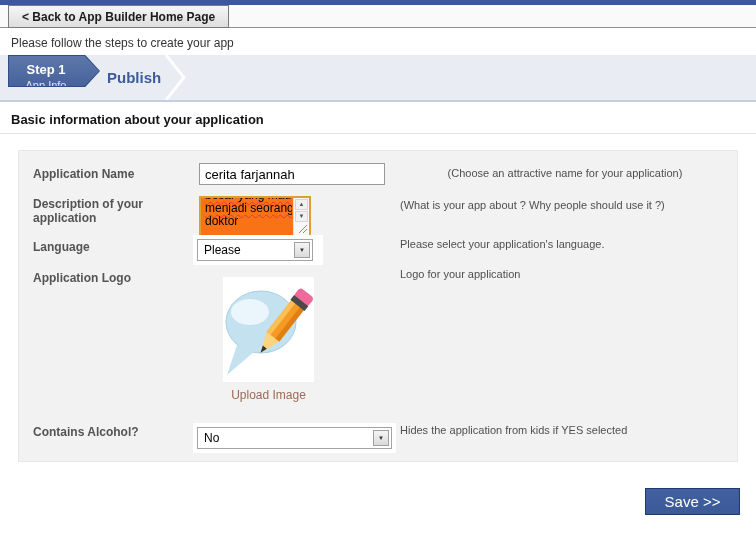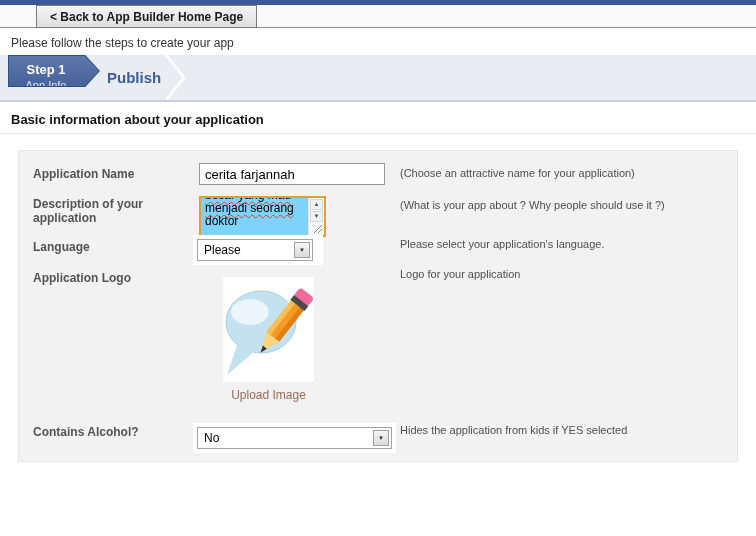--- a/index.html
+++ b/index.html
@@ -6,21 +6,21 @@
   .screen{position:relative;width:756px;height:536px;background:#fff;overflow:hidden;
           font-family:"Liberation Sans",sans-serif;color:#222;}
 
   
   .topbar{position:absolute;left:0;top:0;width:756px;height:5px;background:#3b5998;}
   .header-strip{position:absolute;left:0;top:5px;width:756px;height:23px;background:#fafafa;
                 border-bottom:1px solid #8f8f8f;box-sizing:border-box;}
   .back-btn{position:absolute;left:8px;top:5px;height:23px;padding:0 13px;
             background:linear-gradient(180deg,#f6f6f6,#dedede);
             border:1px solid #7a7a7a;font-family:inherit;font-size:12px;font-weight:bold;
-            color:#1b1b1b;cursor:pointer;box-sizing:border-box;margin-left:28px;}
+            color:#1b1b1b;cursor:pointer;box-sizing:border-box;}
   .instruction{position:absolute;left:11px;top:36px;font-size:12px;color:#333;}
 
   
   .tabbar{position:absolute;left:0;top:55px;width:756px;height:45px;background:#e9ecf3;
           border-bottom:2px solid #c6cfdf;box-sizing:content-box;}
   .tab-active-outer{position:absolute;left:8px;top:0;width:92px;height:32px;background:#2f4d87;
           clip-path:polygon(0 0,84% 0,100% 50%,84% 100%,0 100%);}
   .tab-active-inner{position:absolute;left:1px;top:1px;right:1px;bottom:1px;
           background:linear-gradient(180deg,#5d77aa,#46639b);
           clip-path:polygon(0 0,84% 0,100% 50%,84% 100%,0 100%);
@@ -37,21 +37,21 @@
   
   .panel{position:absolute;left:18px;top:150px;width:720px;height:312px;background:#f2f2f2;
          border:1px solid #e7e7e7;box-sizing:border-box;}
   .flabel{position:absolute;left:14px;width:160px;font-size:12px;font-weight:bold;color:#545454;line-height:14px;}
   .fhint{position:absolute;left:381px;font-size:11px;color:#4f4f4f;width:330px;line-height:13px;}
 
   .name-input{position:absolute;left:180px;top:12px;width:186px;height:22px;border:1px solid #9a9a9a;
               font-family:inherit;font-size:13px;padding:1px 5px;color:#000;box-sizing:border-box;background:#fff;}
 
   
-  .ta{position:absolute;left:180px;top:45px;width:127px;height:41px;background:#7dd3fc;
+  .ta{position:absolute;left:180px;top:45px;width:112px;height:41px;background:#f97316;
       border:2px solid #dda032;box-sizing:border-box;cursor:text;}
   .ta-text{position:absolute;left:4px;top:0;right:17px;bottom:0;overflow:hidden;
            font-size:12px;line-height:13px;color:#000;}
   .ta-line{white-space:nowrap;}
   .misspelled{text-decoration:underline;text-decoration-style:wavy;text-decoration-color:#e23b2e;
               text-decoration-thickness:1px;text-underline-offset:2px;}
   .clipped{margin-top:-9px;}
   .ta-scroll{position:absolute;right:0;top:0;bottom:0;width:15px;background:#f7f7f7;border-left:1px solid #e2e2e2;}
   .scroll-btn{width:13px;height:11px;margin:1px auto 0;background:#f1f1f1;border:1px solid #d6d6d6;
               font-size:6px;line-height:9px;text-align:center;color:#555;box-sizing:border-box;cursor:pointer;}
@@ -101,21 +101,21 @@
     </svg>
   </div>
 
   <h1 class="section-title">Basic information about your application</h1>
   <div class="divider"></div>
 
   <div class="panel">
 
     <div class="flabel" style="top:16px;">Application Name</div>
     <input class="name-input" type="text" value="cerita farjannah" style="">
-    <div class="fhint" style="top:16px;">(Choose an attractive name for your application)</div>
+    <div class="fhint" style="top:16px;text-align:center;">(Choose an attractive name for your application)</div>
 
     <div class="flabel" style="top:46px;">Description of your application</div>
     <div class="ta">
       <div class="ta-text">
         <div class="ta-line clipped misspelled">besar yang mau</div>
         <div class="ta-line misspelled">menjadi seorang</div>
         <div class="ta-line">doktor</div>
       </div>
       <div class="ta-scroll">
         <div class="scroll-btn">▲</div>
@@ -161,14 +161,15 @@
     <div class="select-wrap" style="left:174px;top:272px;width:195px;">
       <div class="sel" style="width:195px;">
         <span class="sel-text">No</span>
         <span class="sel-btn">▼</span>
       </div>
     </div>
     <div class="fhint" style="top:273px;">Hides the application from kids if YES selected</div>
 
   </div>
 
+  <button class="save-btn">Save &gt;&gt;</button>
 
 </div>
 
 </body></html>

